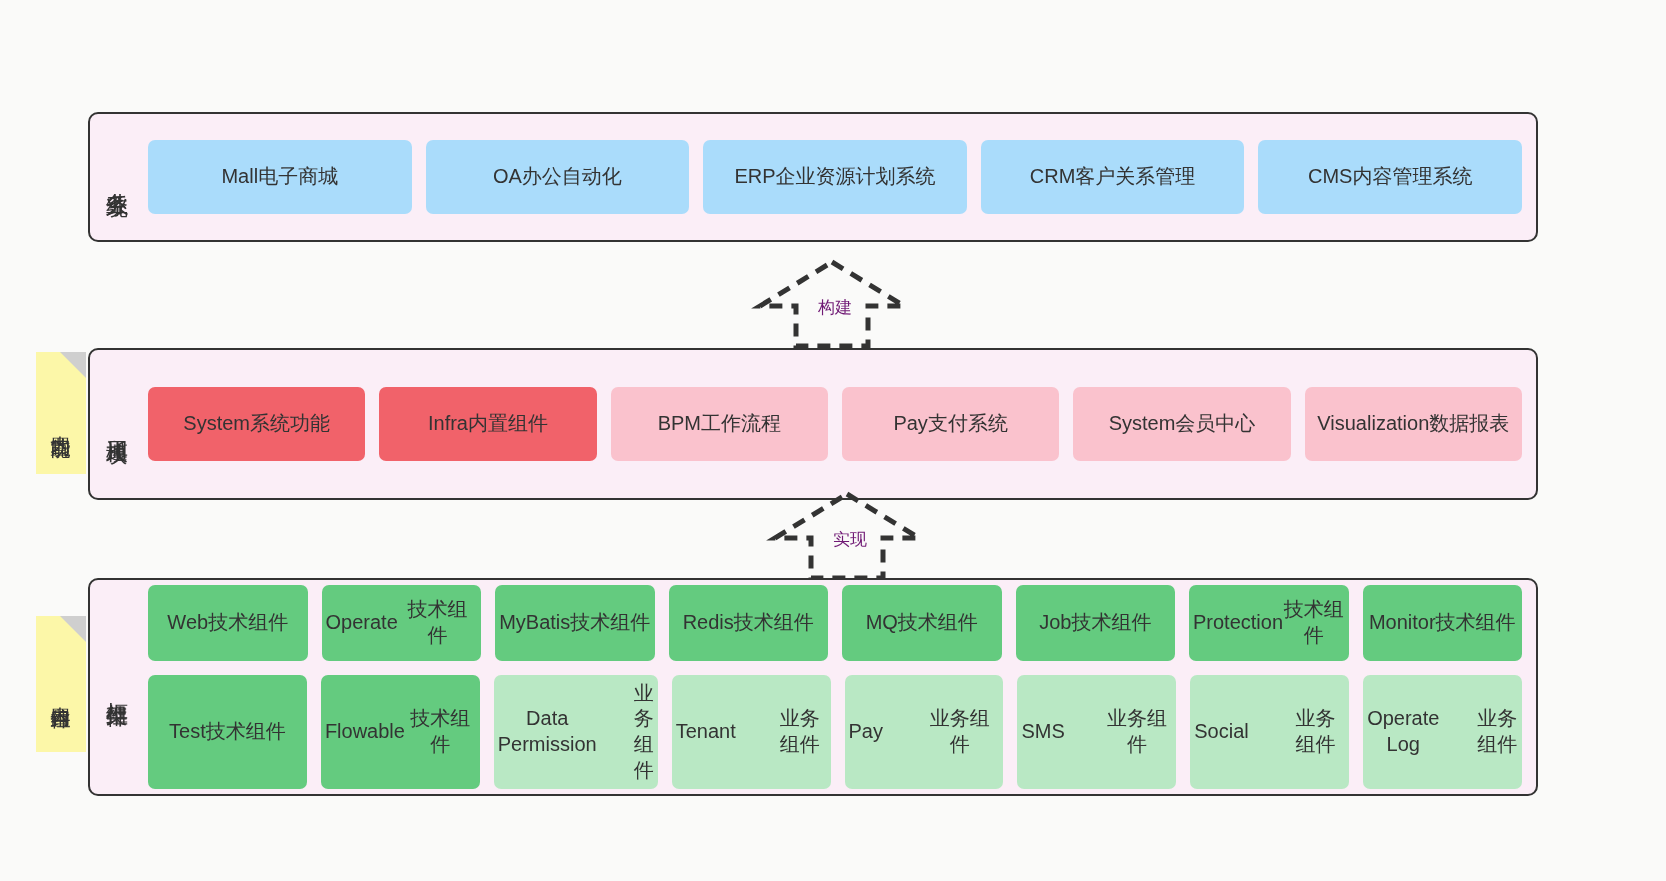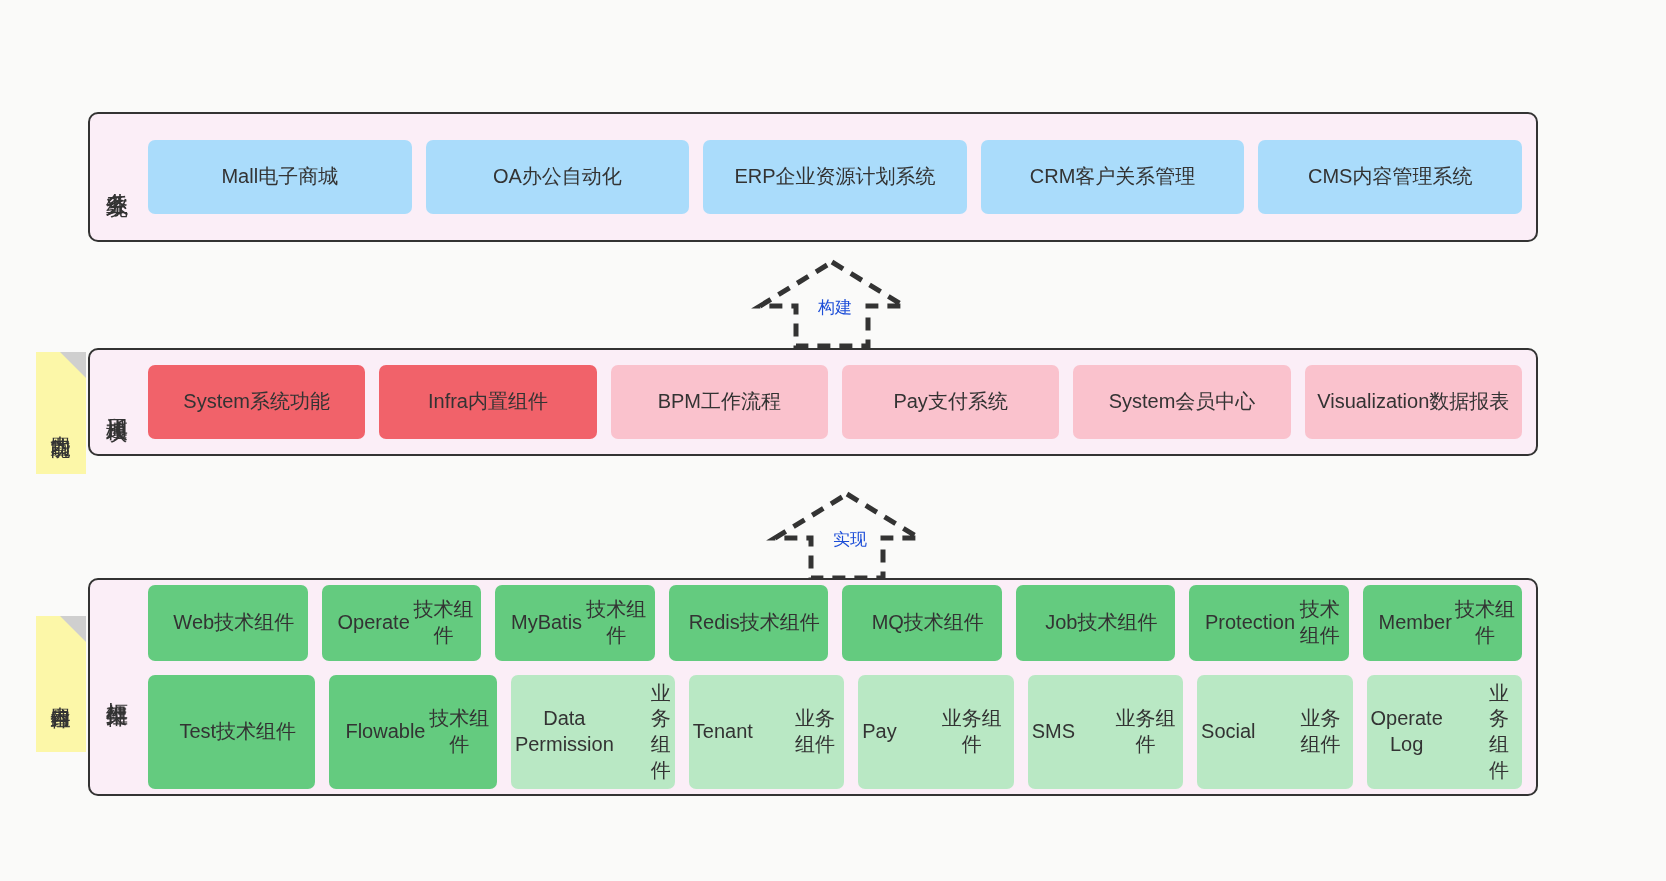--- a/index.html
+++ b/index.html
@@ -77,26 +77,26 @@
     line-height: 1.28;
     color: #333333;
     padding: 6px 4px;
   }
   .card .en { display: block; }
   .card .cn { display: block; }
 
   .card.blue        { background: #aadcfb; }
   .card.red         { background: #f1626a; }
   .card.pink        { background: #fac2cd; }
-  .card.green       { background: #64cb7f; padding-left: 16px; }
+  .card.green       { background: #64cb7f; }
   .card.lightgreen  { background: #b9e8c4; gap: 37px; }
 
   
   #layer-business { left: 88px;  top: 112px; width: 1450px; height: 130px; }
-  #layer-common   { left: 88px;  top: 348px; width: 1450px; height: 108px; }
+  #layer-common   { left: 88px;  top: 348px; width: 1450px; height: 152px; }
   #layer-framework{ left: 88px;  top: 578px; width: 1450px; height: 218px; }
 
   #layer-business .card,
   #layer-common .card { min-height: 74px; }
   #layer-framework .card { min-height: 76px; }
 
   
   .sticky {
     position: absolute;
     width: 50px;
@@ -129,21 +129,21 @@
 
   
   .arrow {
     position: absolute;
     pointer-events: none;
   }
   .arrow svg { display: block; overflow: visible; }
   .arrow-label {
     position: absolute;
     font-size: 17px;
-    color: #1d4ed8;
+    color: #701a75;
     background: #fafaf9;
     padding: 0 2px;
     white-space: nowrap;
     line-height: 1;
   }
   #arrow-build    { left: 756px; top: 258px; }
   #arrow-build .arrow-label    { left: 60px; top: 41px; }
   #arrow-implement{ left: 771px; top: 490px; }
   #arrow-implement .arrow-label{ left: 60px; top: 41px; }
 </style>
@@ -259,21 +259,21 @@
         </div>
         <div class="card green">
           <span class="en">Job</span>
           <span class="cn">技术组件</span>
         </div>
         <div class="card green">
           <span class="en">Protection</span>
           <span class="cn">技术组件</span>
         </div>
         <div class="card green">
-          <span class="en">Member</span>
+          <span class="en">Monitor</span>
           <span class="cn">技术组件</span>
         </div>
       </div>
 
       <div class="row">
         <div class="card green">
           <span class="en">Test</span>
           <span class="cn">技术组件</span>
         </div>
         <div class="card green">

